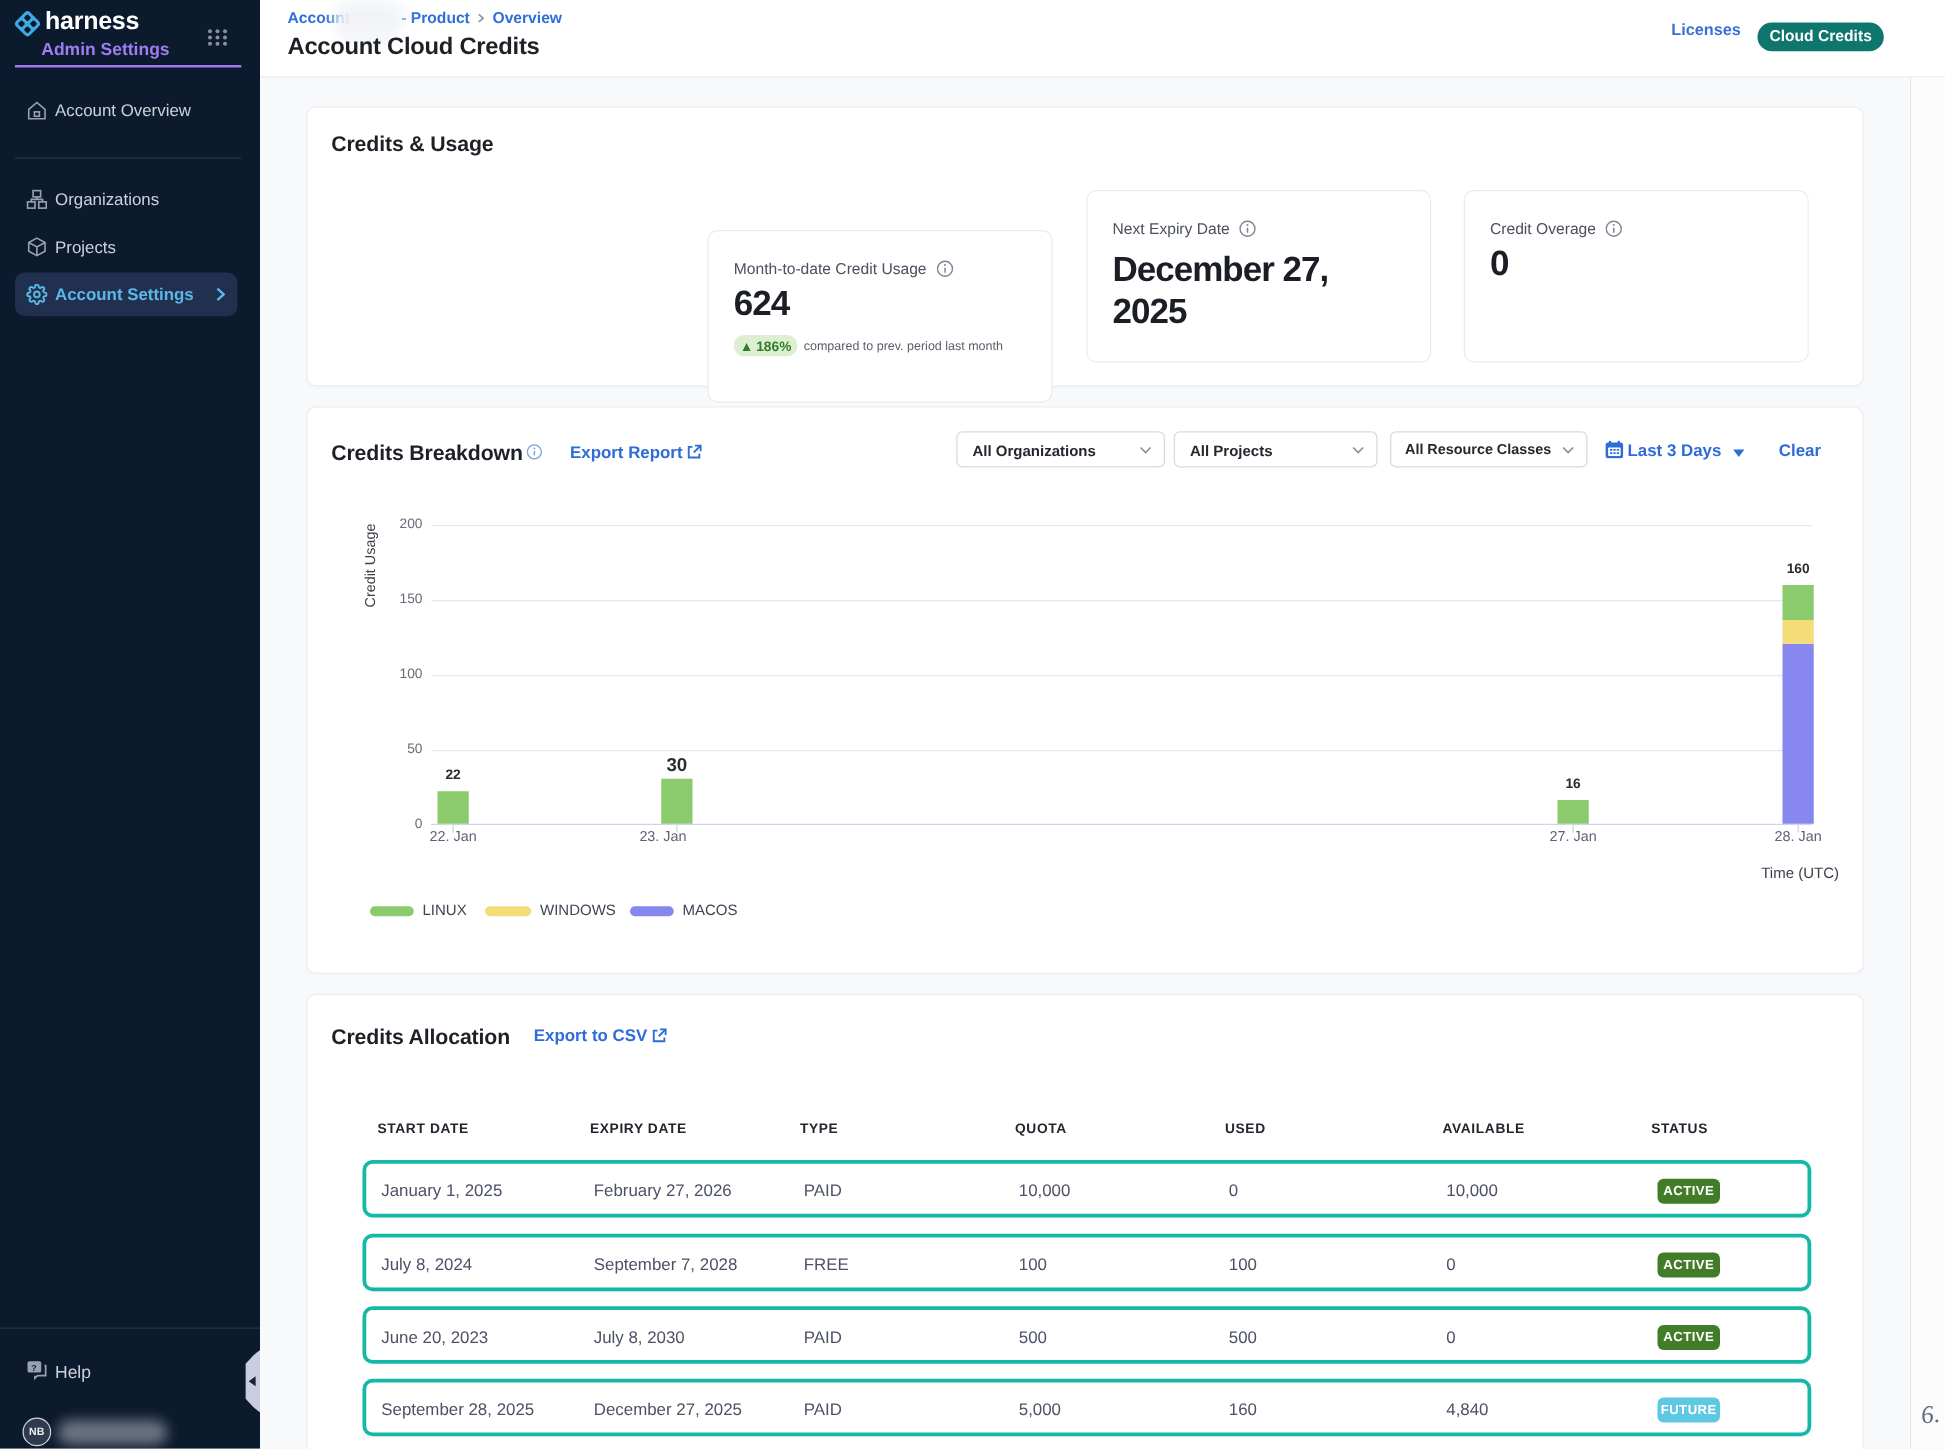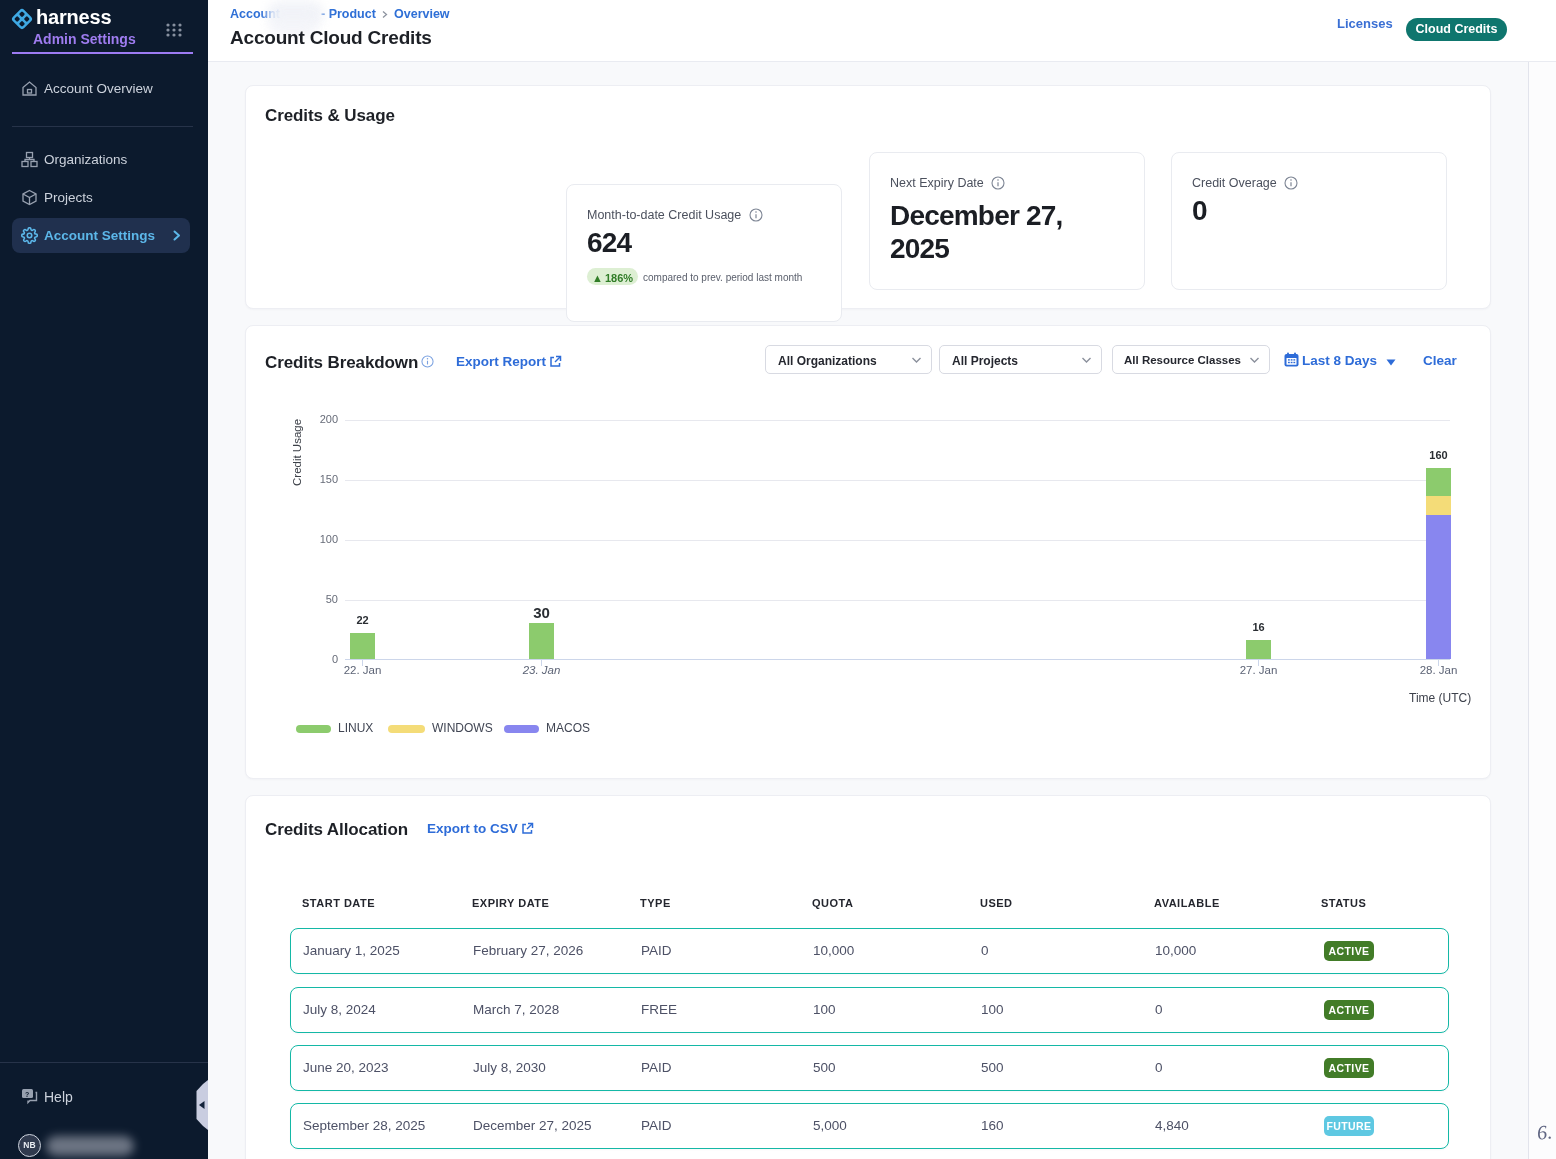--- a/index.html
+++ b/index.html
@@ -16,21 +16,21 @@
 #header { position:absolute; left:208px; top:0; width:1348px; height:62px; background:#ffffff; border-bottom:1px solid #e9ebf1; }
 
 
 .card { position:absolute; background:#fff; border:1px solid #edeef3; border-radius:8px; box-shadow:0 1px 2px rgba(40,41,61,0.03); }
 .h1 { font-size:17px; font-weight:bold; color:#1d2026; letter-spacing:-0.1px; }
 .statcard { position:absolute; background:#fff; border:1px solid #e9ebf0; border-radius:8px; height:138px; top:66px; }
 .statlabel { position:absolute; left:20px; top:23px; font-size:12.5px; color:#4b505d; }
 .statnum { position:absolute; left:20px; top:42px; font-size:28px; font-weight:bold; color:#1b1e24; letter-spacing:-0.8px; }
 .link { color:#2e6cd8; font-weight:bold; font-size:13.5px; }
 .thead { font-size:11px; font-weight:bold; color:#24262e; letter-spacing:0.5px; }
-.trow { left:44px; width:1159px; height:46px; background:#fff; border:1px solid #14b8a6; border-radius:8px; box-shadow:0 1px 2px rgba(40,41,61,0.03); }
+.trow { left:44px; width:1159px; height:46px; background:#fff; border:3px solid #14b8a6; border-radius:8px; box-shadow:0 1px 2px rgba(40,41,61,0.03); }
 .td { position:absolute; top:14px; font-size:13.5px; color:#4d5166; }
 .badge { position:absolute; top:12px; width:50px; height:20px; border-radius:5px; color:#fff; font-size:10.5px; font-weight:bold; letter-spacing:0.4px; text-align:center; line-height:20px; }
 </style>
 </head>
 <body>
 
 <div id="sidebar">
 
   <svg class="abs" style="left:10px; top:7px;" width="24" height="24" viewBox="0 0 24 24">
     <g transform="rotate(45 12 12)">
@@ -201,21 +201,21 @@
       <rect x="10" y="0.5" width="2" height="3.5" rx="1" fill="#2e6cd8"></rect>
       <g fill="#2e6cd8">
         <rect x="4" y="7.2" width="1.8" height="1.4"></rect>
         <rect x="6.7" y="7.2" width="1.8" height="1.4"></rect>
         <rect x="9.4" y="7.2" width="1.8" height="1.4"></rect>
         <rect x="4" y="9.8" width="1.8" height="1.4"></rect>
         <rect x="6.7" y="9.8" width="1.8" height="1.4"></rect>
         <rect x="9.4" y="9.8" width="1.8" height="1.4"></rect>
       </g>
     </svg>
-  <div class="abs" style="left:1056px; top:27px; font-size:13.5px; font-weight:bold; color:#2e6cd8;">Last 8 Days</div>
+  <div class="abs" style="left:1056px; top:27px; font-size:13.5px; font-weight:bold; color:#2e6cd8;">Last 3 Days</div>
   <svg class="abs" style="left:1140px; top:33px;" width="10" height="7" viewBox="0 0 10 7">
       <path d="M0.5 0.5 L9.5 0.5 L5 6.5 Z" fill="#2e6cd8"></path>
     </svg>
   <div class="abs" style="left:1177px; top:27px; font-size:13.5px; font-weight:bold; color:#2e6cd8;">Clear</div>
 
   <div class="abs" style="left:99px; top:93.5px; width:1105px; height:1px; background:#e7e8ee;"></div>
   <div class="abs" style="left:99px; top:153.5px; width:1105px; height:1px; background:#e7e8ee;"></div>
   <div class="abs" style="left:99px; top:213.5px; width:1105px; height:1px; background:#e7e8ee;"></div>
   <div class="abs" style="left:99px; top:273.5px; width:1105px; height:1px; background:#e7e8ee;"></div>
   <div class="abs" style="left:99px; top:333px; width:1105px; height:1px; background:#ccd6ea;"></div>
@@ -238,21 +238,21 @@
   <div class="abs" style="left:265.5px; top:278px; width:60px; text-align:center; font-size:15px; font-weight:bold; color:#2a2e33;">30</div>
   <div class="abs" style="left:982.5px; top:295px; width:60px; text-align:center; font-size:11px; font-weight:bold; color:#2a2e33;">16</div>
   <div class="abs" style="left:1162.5px; top:123px; width:60px; text-align:center; font-size:11px; font-weight:bold; color:#2a2e33;">160</div>
 
   <div class="abs" style="left:116px; top:334px; width:1px; height:6px; background:#ccd6ea;"></div>
   <div class="abs" style="left:295px; top:334px; width:1px; height:6px; background:#ccd6ea;"></div>
   <div class="abs" style="left:1012px; top:334px; width:1px; height:6px; background:#ccd6ea;"></div>
   <div class="abs" style="left:1192px; top:334px; width:1px; height:6px; background:#ccd6ea;"></div>
 
   <div class="abs" style="left:86.5px; top:338px; width:60px; text-align:center; font-size:11.5px; color:#5c6375;">22. Jan</div>
-  <div class="abs" style="left:265.5px; top:338px; width:60px; text-align:center; font-size:11.5px; color:#5c6375;font-style:italic;">23. Jan</div>
+  <div class="abs" style="left:265.5px; top:338px; width:60px; text-align:left; font-size:11.5px; color:#5c6375;">23. Jan</div>
   <div class="abs" style="left:982.5px; top:338px; width:60px; text-align:center; font-size:11.5px; color:#5c6375;">27. Jan</div>
   <div class="abs" style="left:1162.5px; top:338px; width:60px; text-align:center; font-size:11.5px; color:#5c6375;">28. Jan</div>
   <div class="abs" style="left:1163px; top:365px; font-size:12px; color:#3d414b;">Time (UTC)</div>
 
   <div class="abs" style="left:50px; top:398.5px; width:35px; height:8px; border-radius:4px; background:#8ccb6d;"></div>
   <div class="abs" style="left:92px; top:395px; font-size:12px; color:#414654;">LINUX</div>
   <div class="abs" style="left:142px; top:398.5px; width:37px; height:8px; border-radius:4px; background:#f4dc78;"></div>
   <div class="abs" style="left:186px; top:395px; font-size:12px; color:#414654;">WINDOWS</div>
   <div class="abs" style="left:258px; top:398.5px; width:35px; height:8px; border-radius:4px; background:#8886ef;"></div>
   <div class="abs" style="left:300px; top:395px; font-size:12px; color:#414654;">MACOS</div>
@@ -279,21 +279,21 @@
     <span class="td" style="left:12px;">January 1, 2025</span>
     <span class="td" style="left:182px;">February 27, 2026</span>
     <span class="td" style="left:350px;">PAID</span>
     <span class="td" style="left:522px;">10,000</span>
     <span class="td" style="left:690px;">0</span>
     <span class="td" style="left:864px;">10,000</span>
     <span class="badge" style="left:1033px; background:#427c28;">ACTIVE</span>
   </div>
   <div class="trow abs" style="top:190.5px;">
     <span class="td" style="left:12px;">July 8, 2024</span>
-    <span class="td" style="left:182px;">March 7, 2028</span>
+    <span class="td" style="left:182px;">September 7, 2028</span>
     <span class="td" style="left:350px;">FREE</span>
     <span class="td" style="left:522px;">100</span>
     <span class="td" style="left:690px;">100</span>
     <span class="td" style="left:864px;">0</span>
     <span class="badge" style="left:1033px; background:#427c28;">ACTIVE</span>
   </div>
   <div class="trow abs" style="top:249px;">
     <span class="td" style="left:12px;">June 20, 2023</span>
     <span class="td" style="left:182px;">July 8, 2030</span>
     <span class="td" style="left:350px;">PAID</span>

